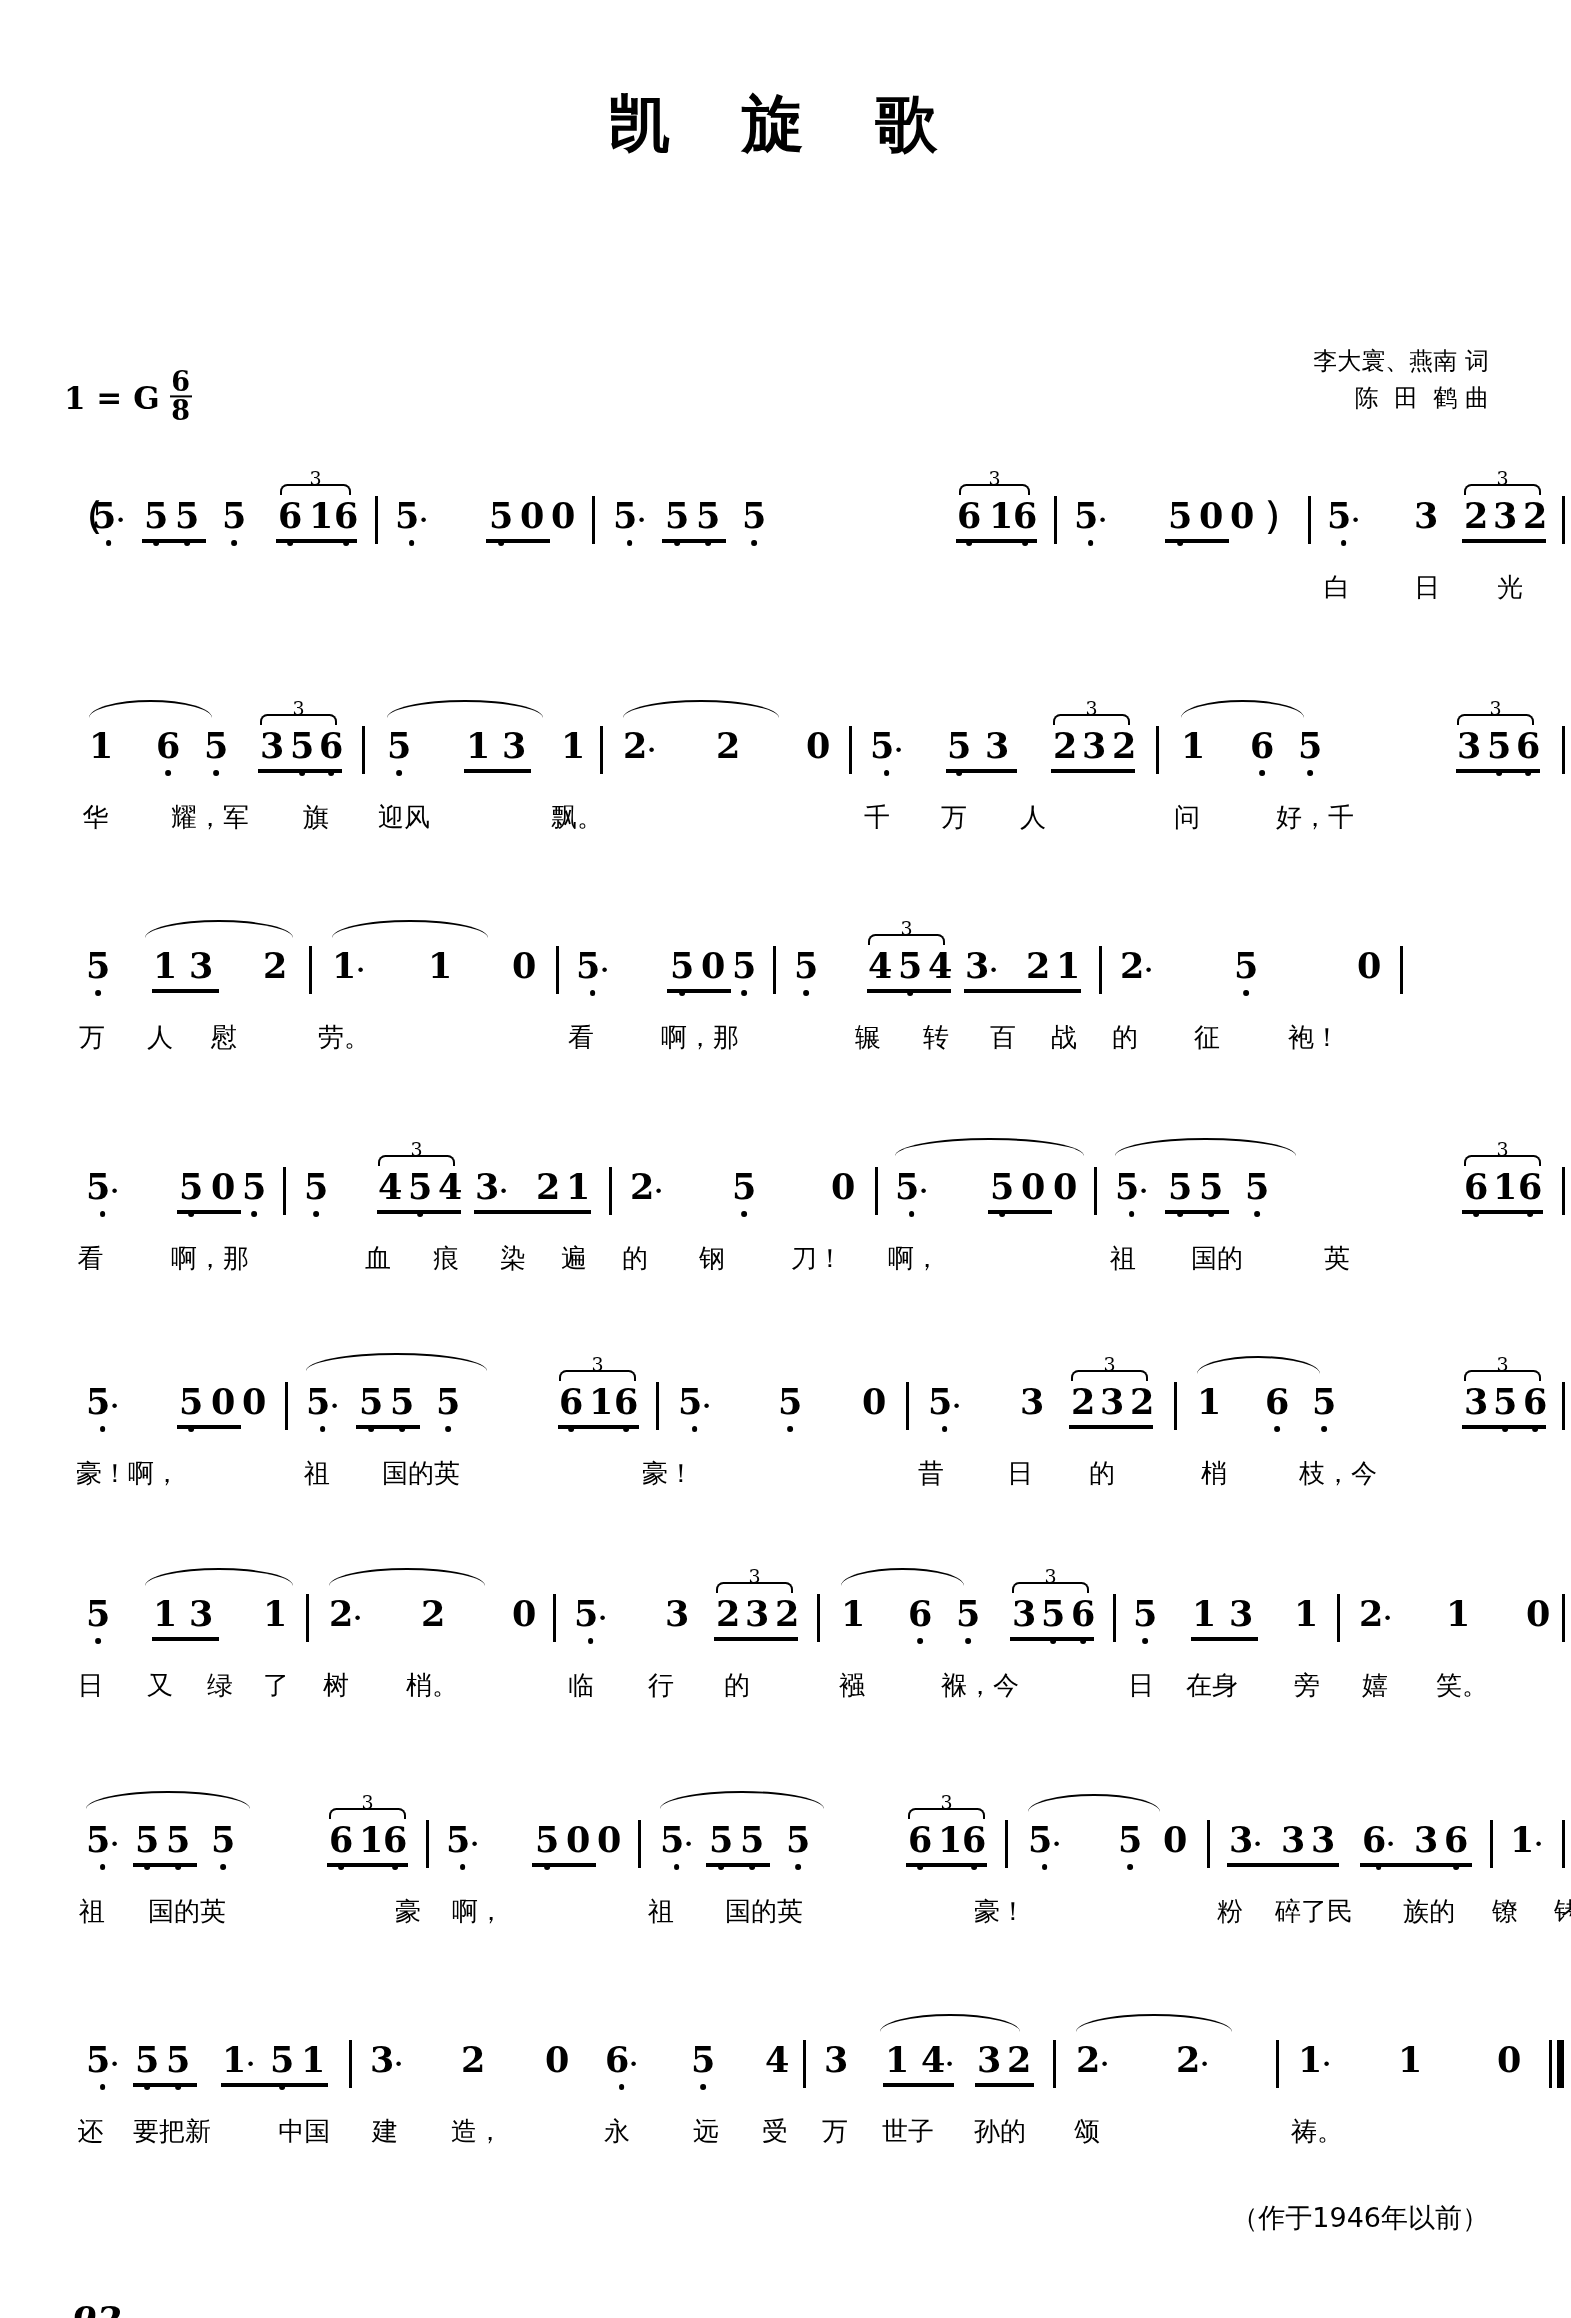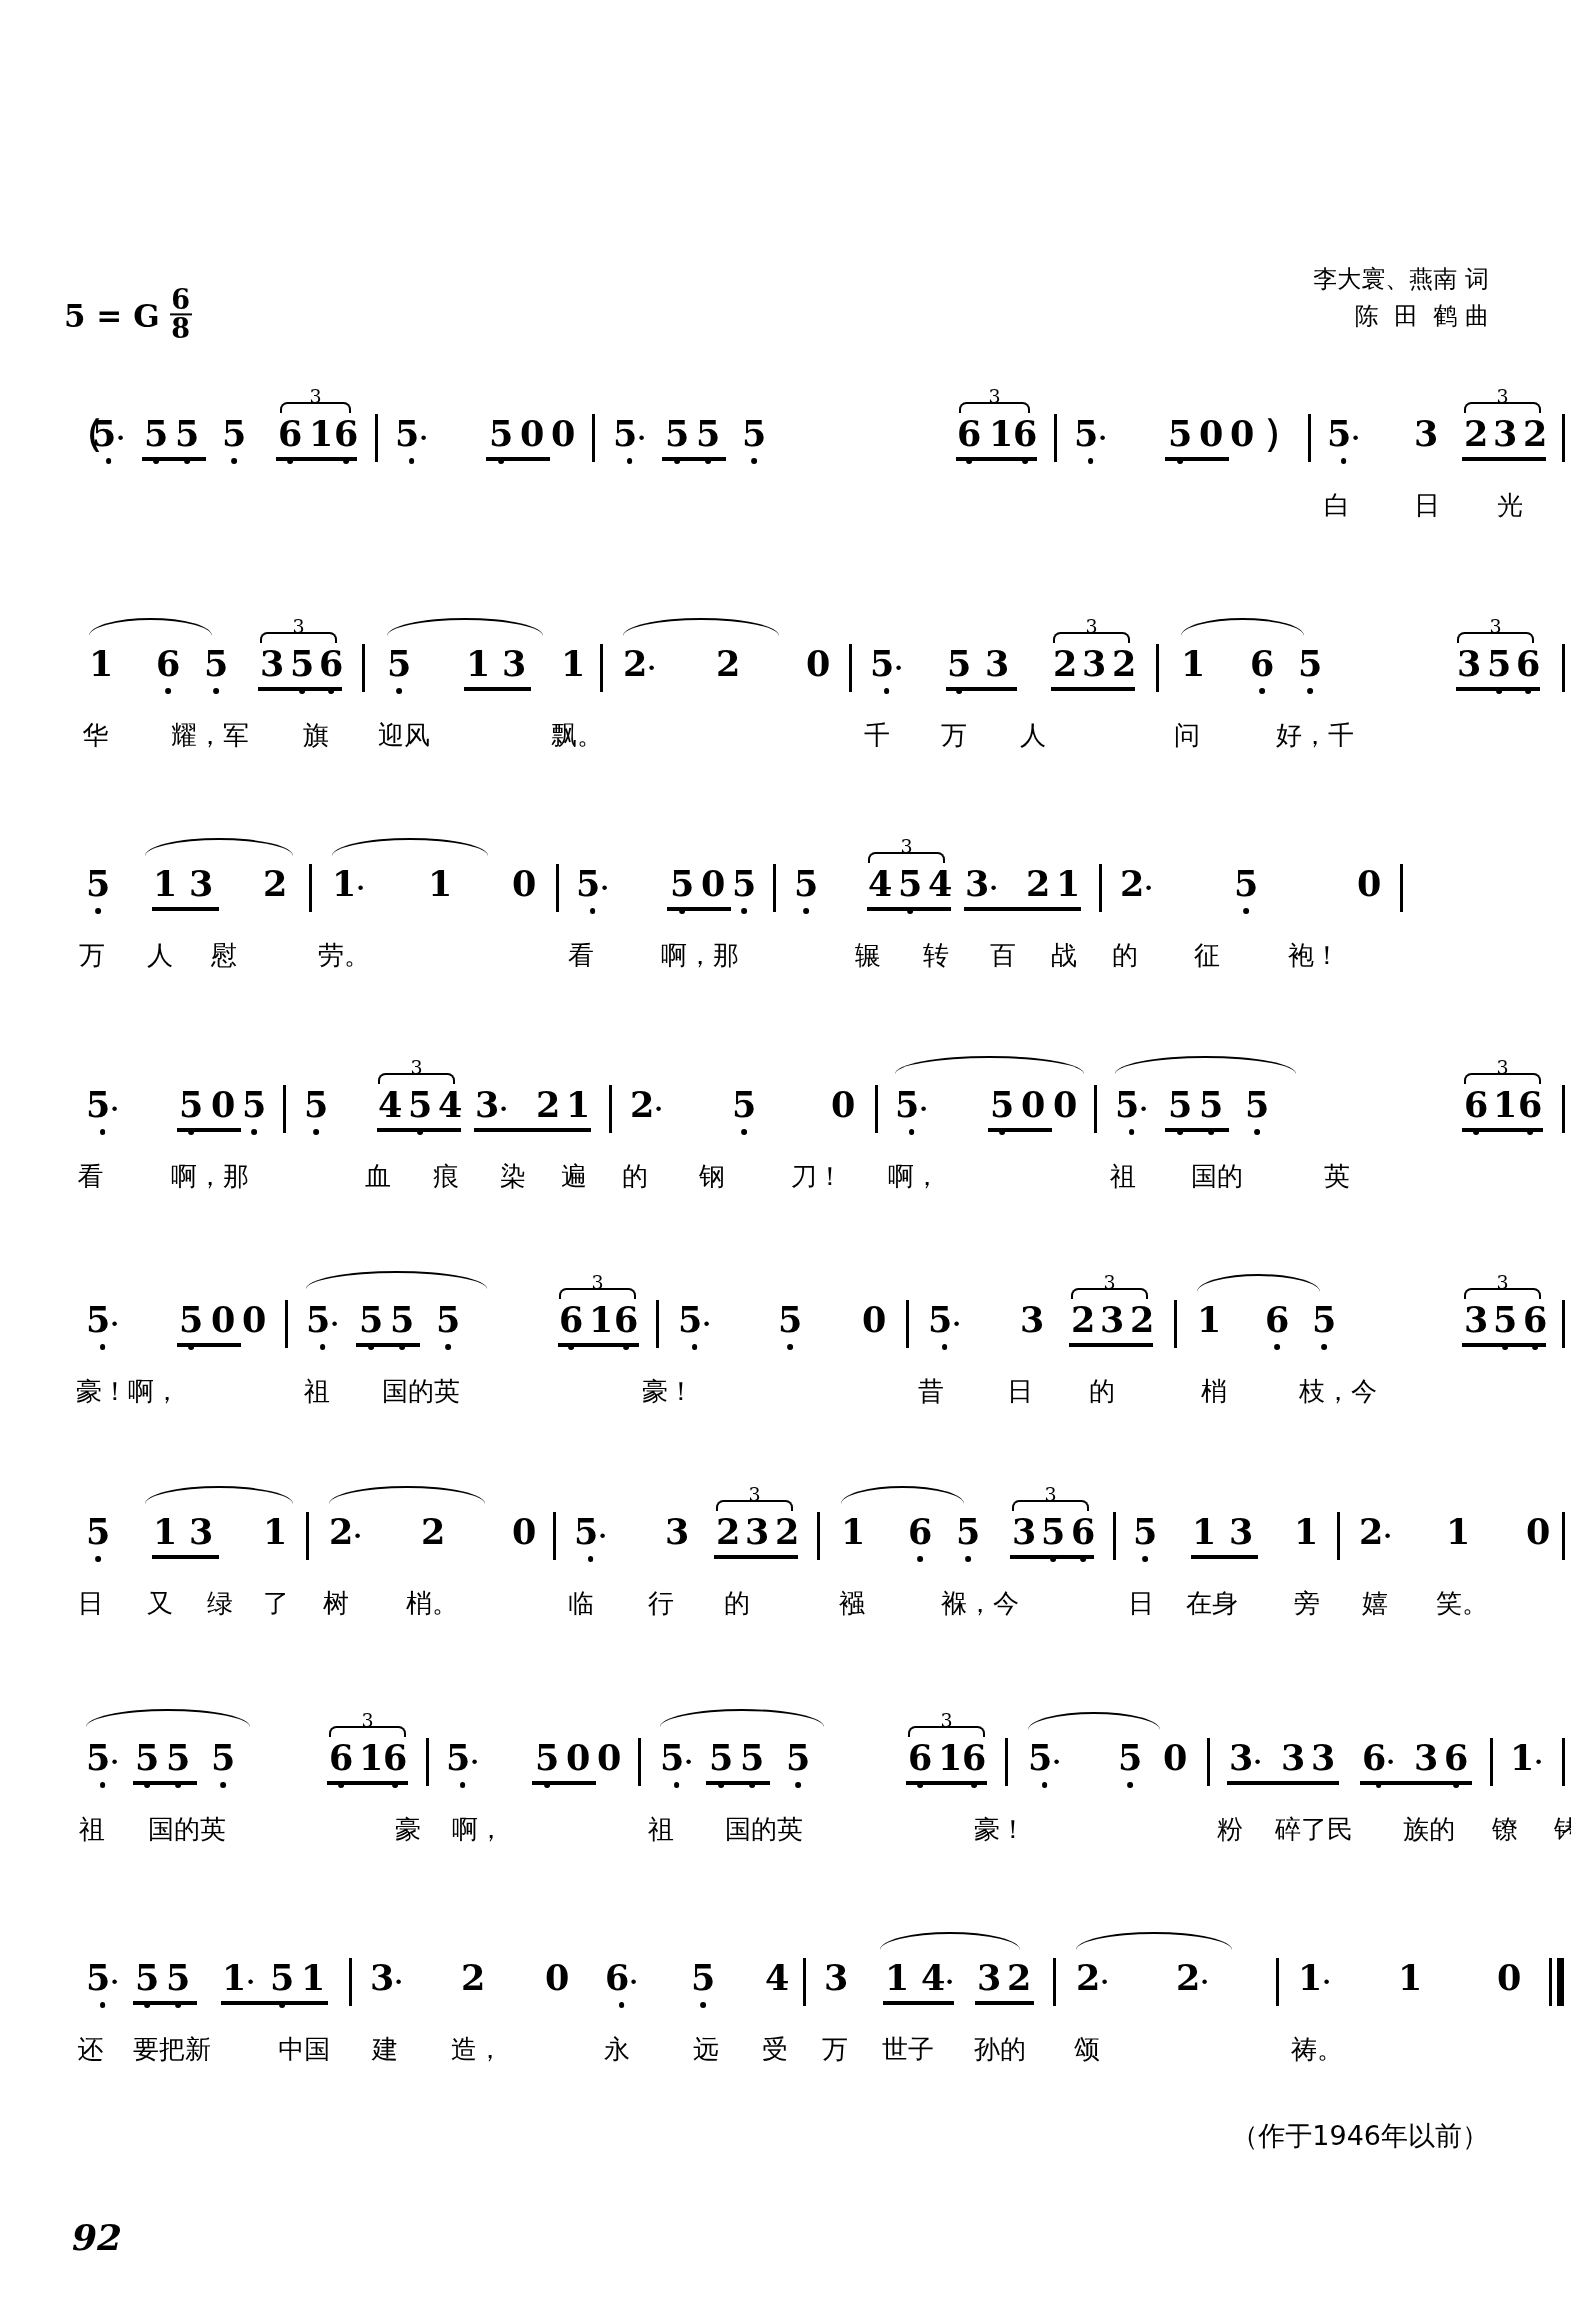--- a/index.html
+++ b/index.html
@@ -183,28 +183,29 @@
     font-style: italic;
     font-weight: bold;
     font-size: 36px;
   }
 </style>
 </head>
 <body>
 
 <div class="page">
 
+  <div class="title">凯 旋 歌</div>
 
   <div class="credits">
     <div>李大寰、燕南 词</div>
     <div>陈  田  鹤 曲</div>
   </div>
 
   <div class="keysig">
-    <span>5 = G</span>
+    <span>1 = G</span>
     <span class="meter">
       <span class="num">6</span>
       <span class="den">8</span>
     </span>
   </div>
 
   <div class="system" style="position:absolute; left:66px; top:380px; width:1447px; height:123px;">
     <div class="notes-row" style="height:79px;">
       <span class="tok" style="left:0px; bottom:8.2px; font-size:38px;">（</span>
       <span class="tok" style="left:26px; bottom:8.2px;">5<span style="font-size:25px;">·</span><span class="dot"></span></span>

